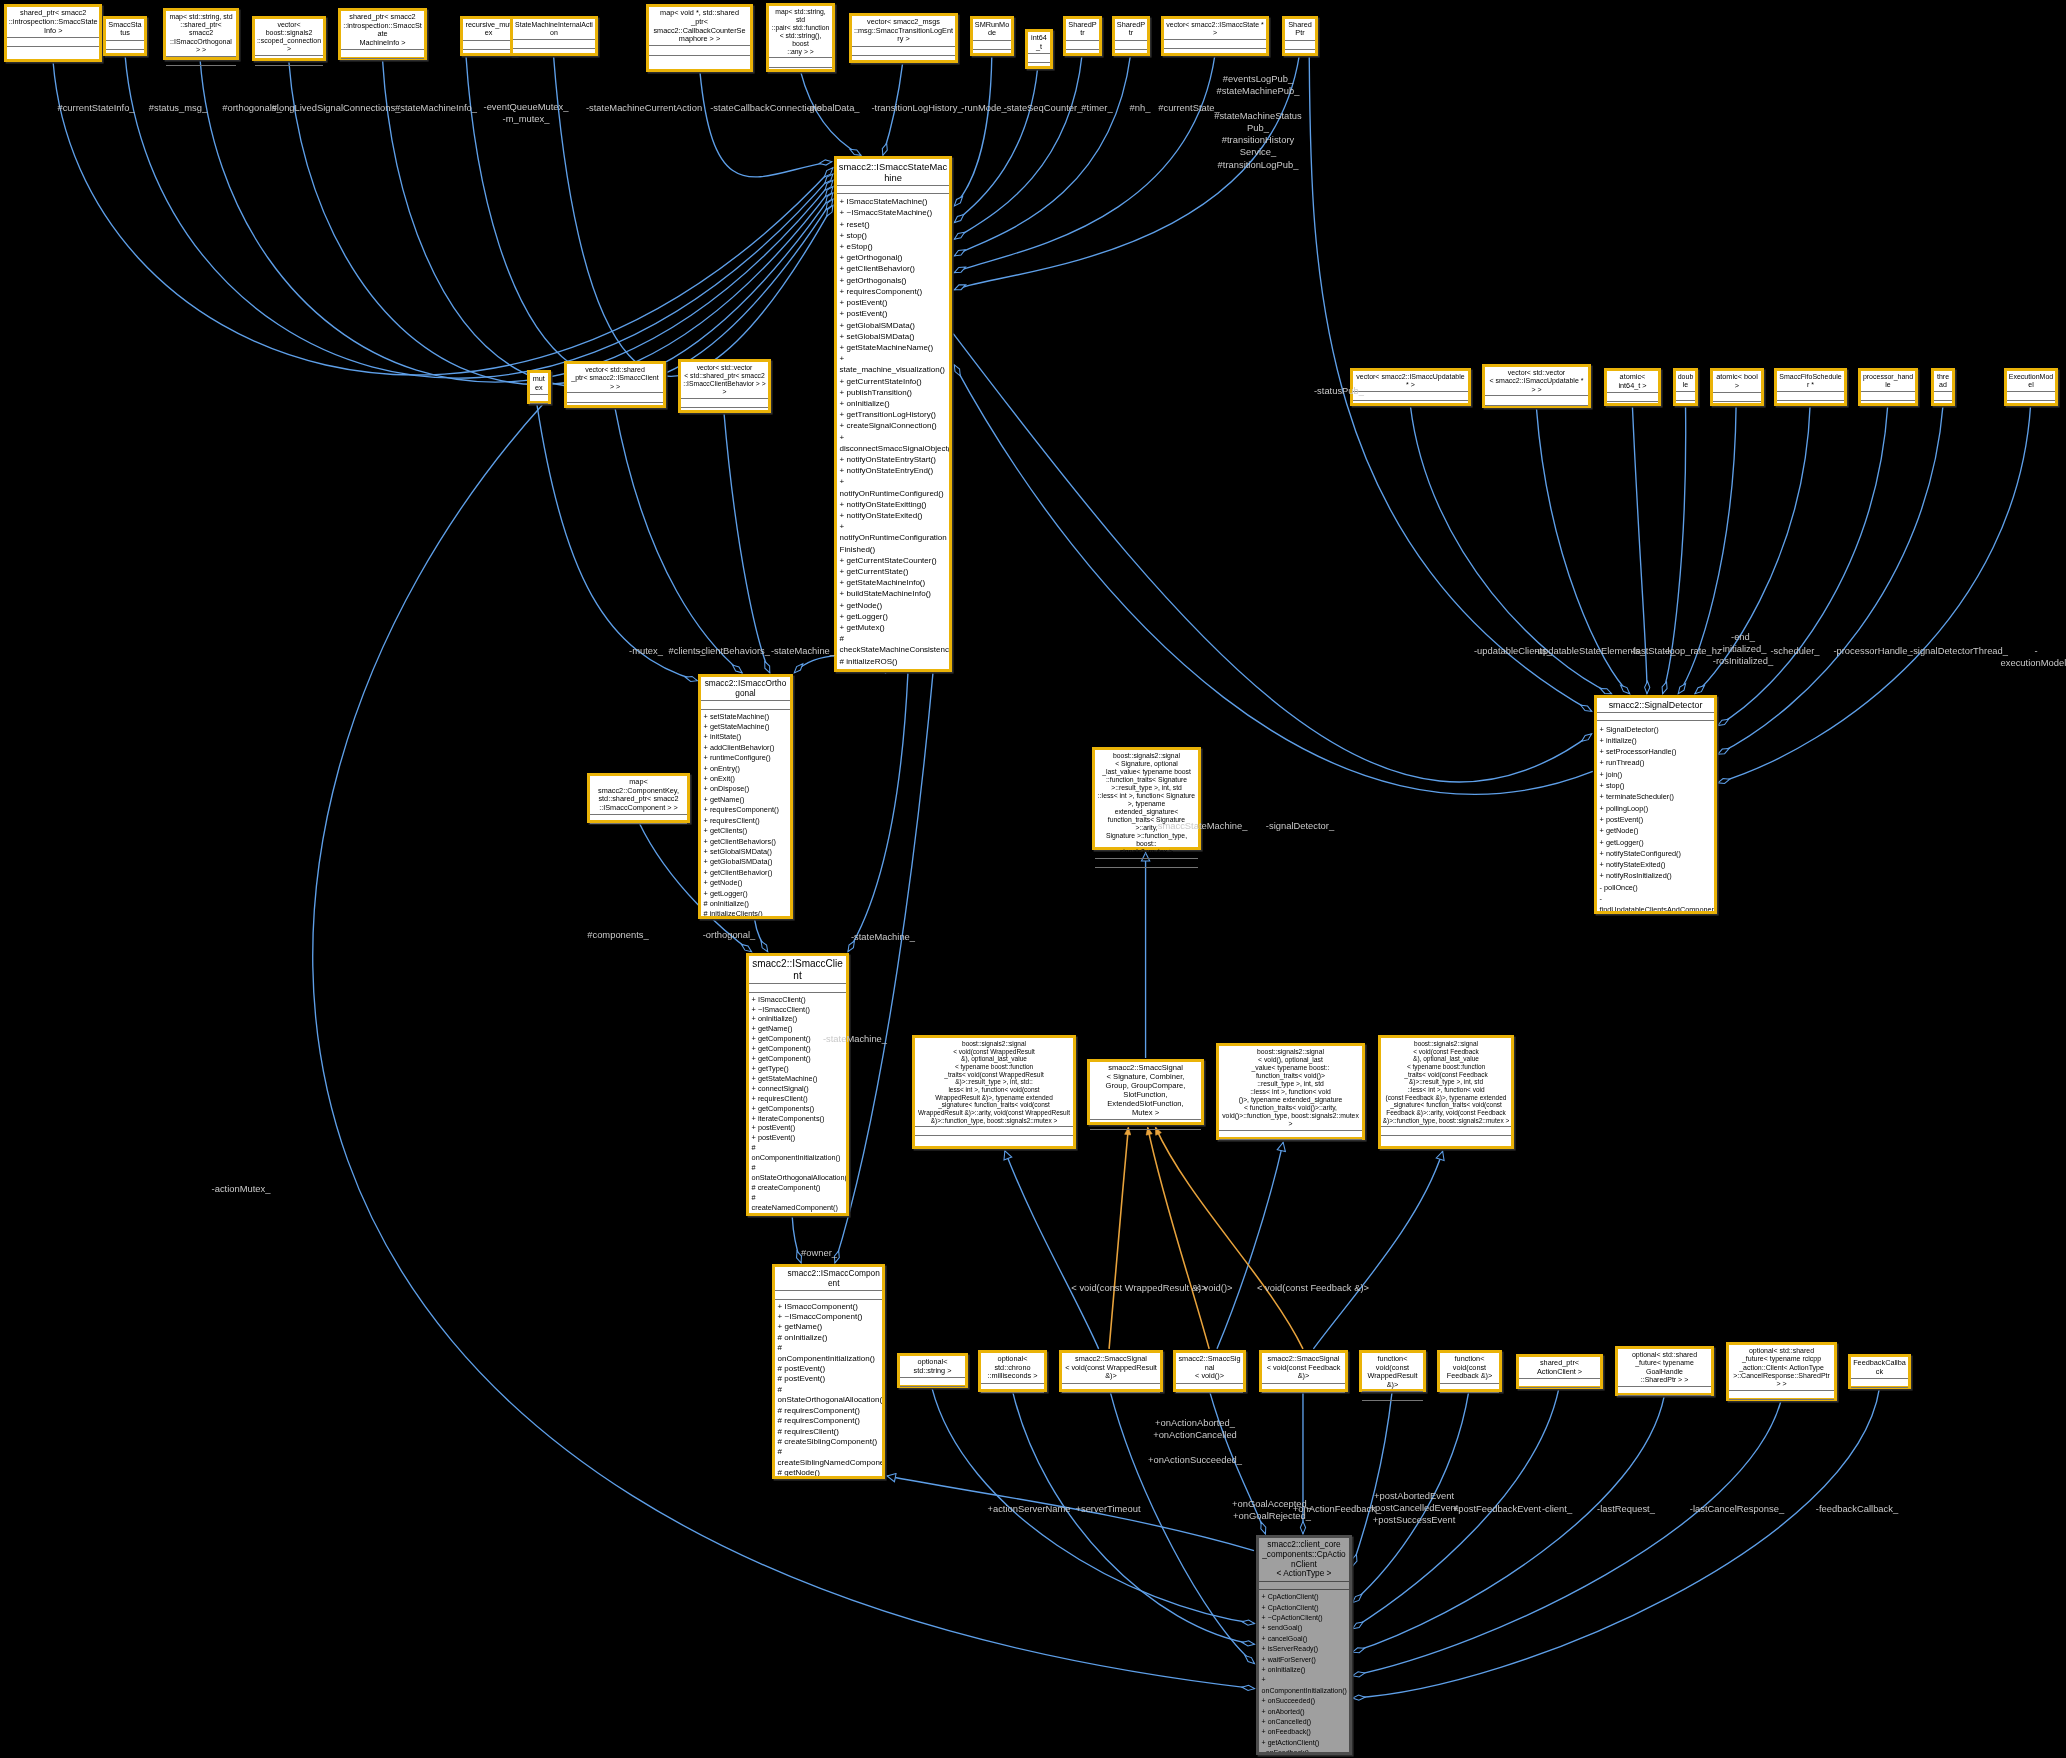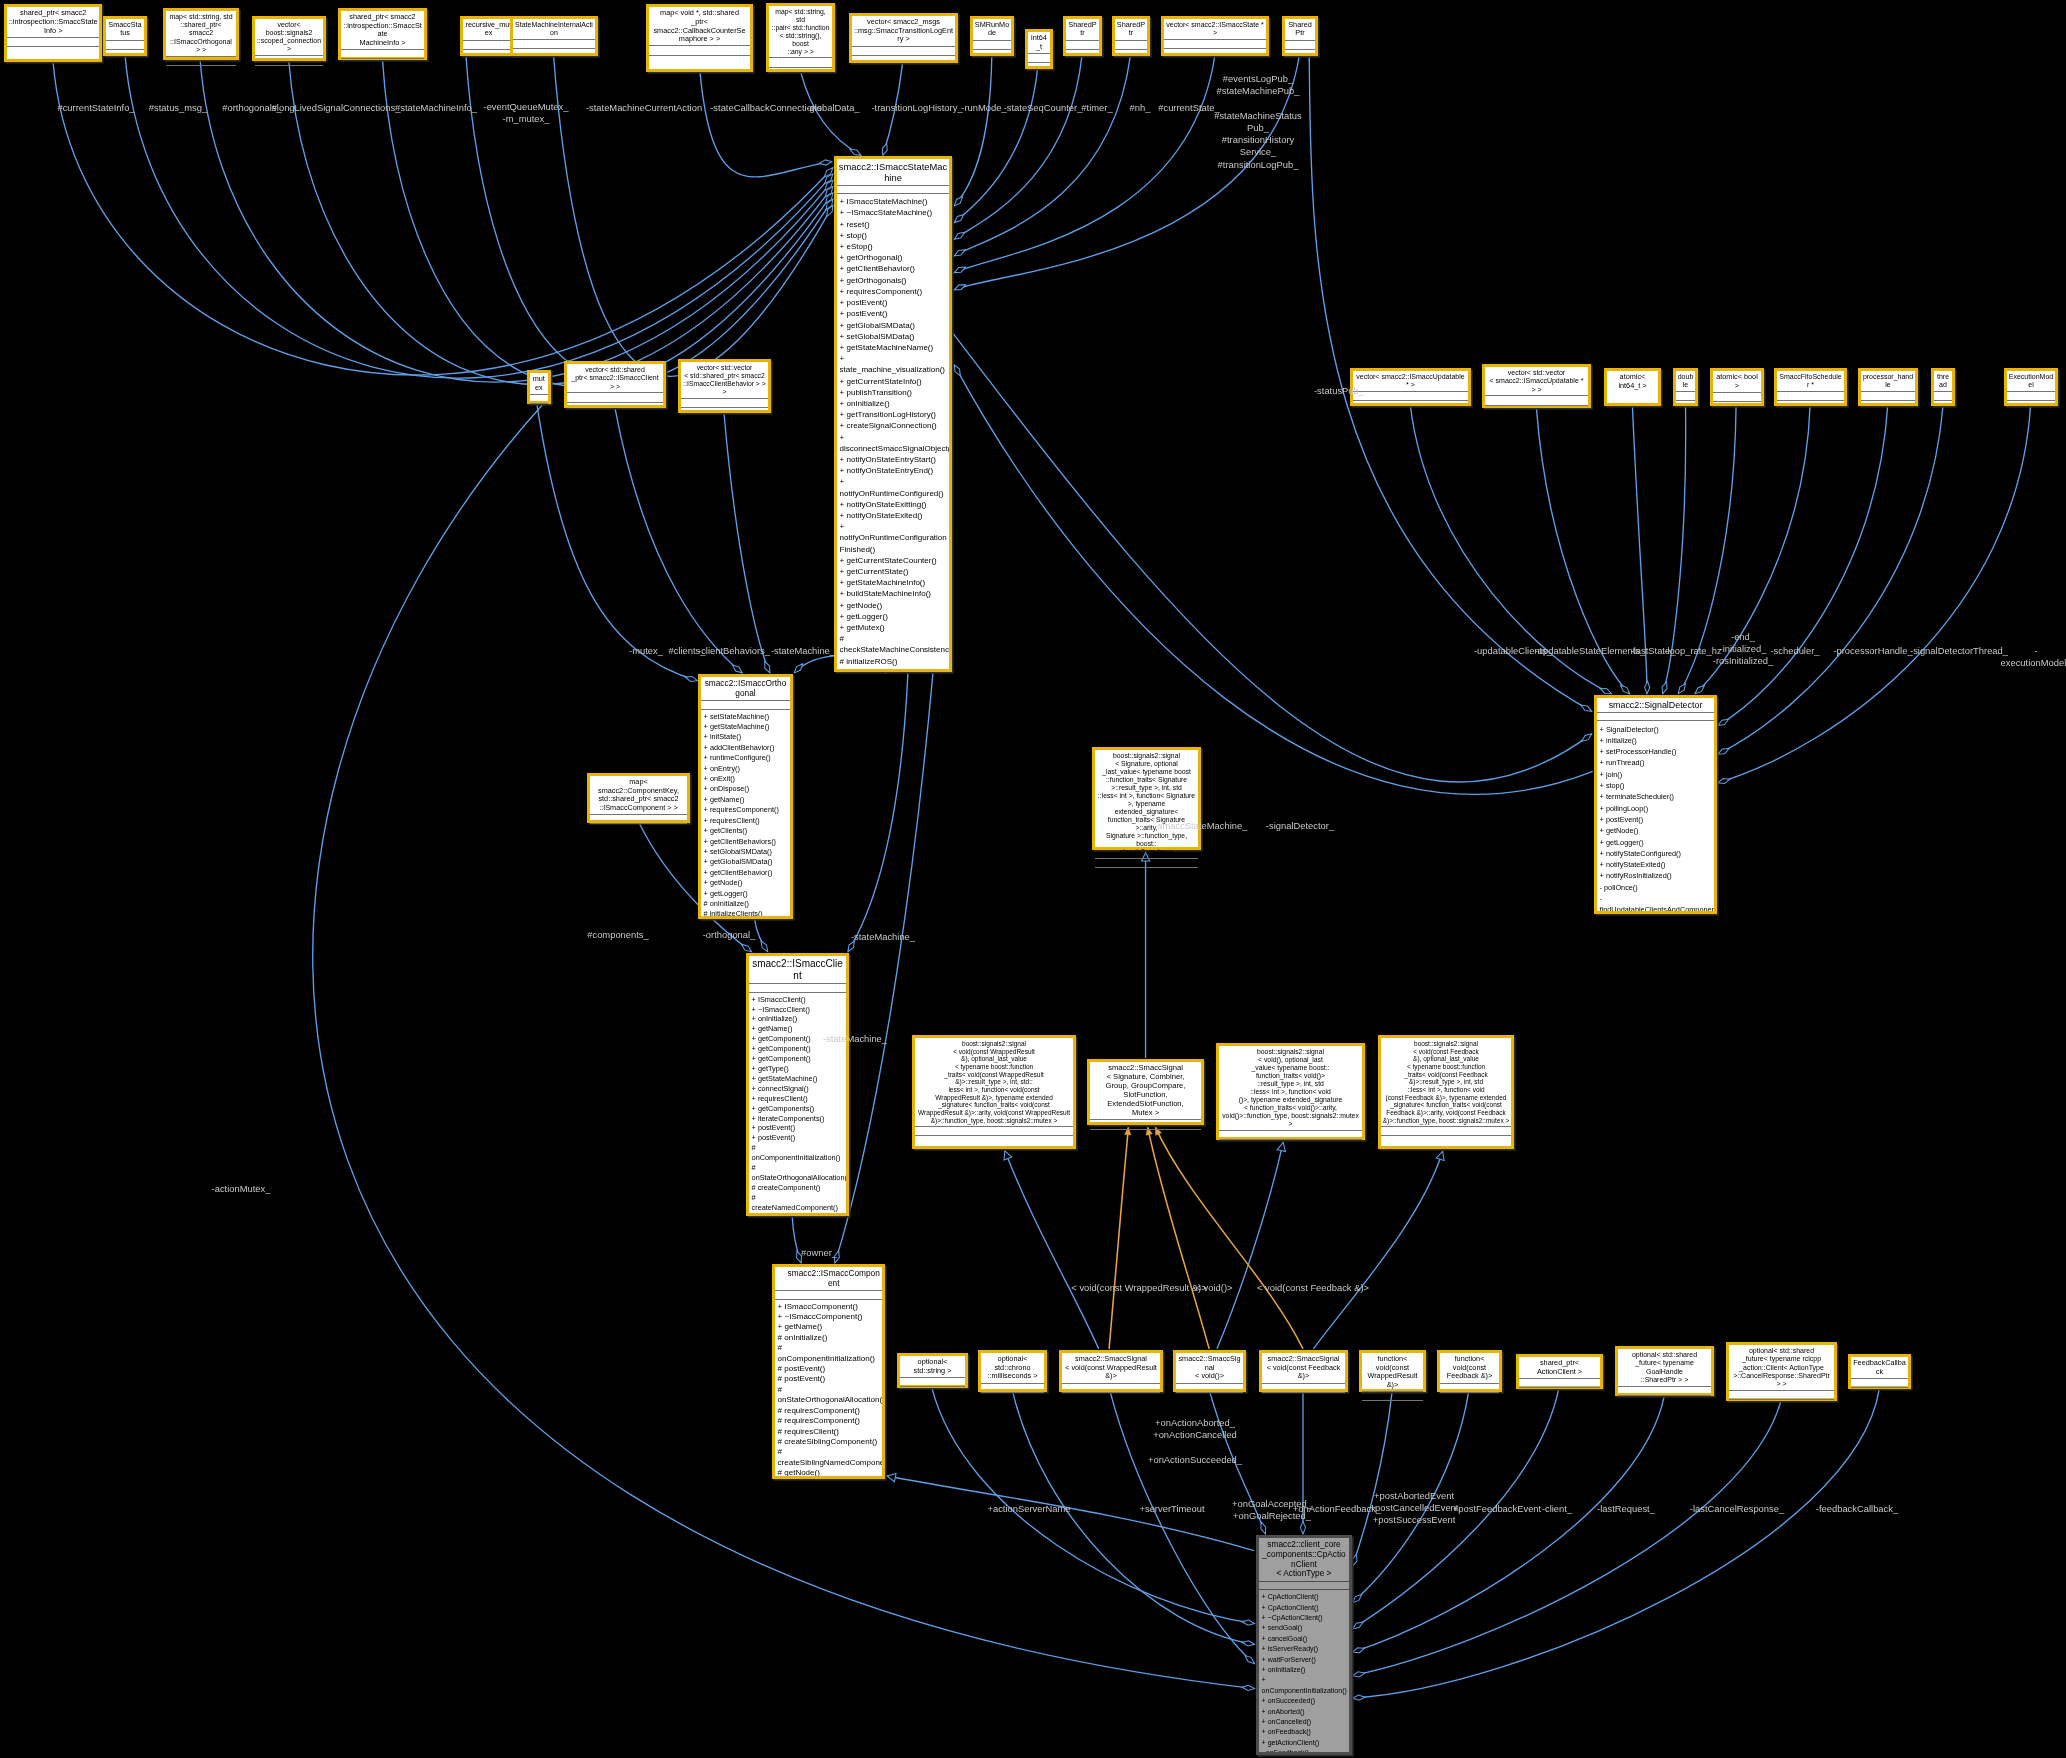--- a/index.html
+++ b/index.html
@@ -217,21 +217,21 @@
         <div class="title" style="font-size: 7px;">vector&lt; smacc2::ISmaccUpdatable * &gt;</div>
         <div class="comp"></div>
         <div class="comp fill" style="flex: 1 1 auto;"></div>
       </div>
       <div class="box type" style="left: 1482px; top: 364px; width: 109px; height: 44px;">
         <div class="title" style="font-size: 7px;">vector&lt; std::vector
 &lt; smacc2::ISmaccUpdatable * &gt; &gt;</div>
         <div class="comp"></div>
         <div class="comp fill" style="flex: 1 1 auto;"></div>
       </div>
-      <div class="box type" style="left: 1604px; top: 368px; width: 57px; height: 38px; align-items: center;">
+      <div class="box type" style="left: 1604px; top: 368px; width: 57px; height: 38px;">
         <div class="title" style="font-size: 7.3px;">atomic&lt; int64_t &gt;</div>
         <div class="comp"></div>
         <div class="comp fill" style="flex: 1 1 auto;"></div>
       </div>
       <div class="box type" style="left: 1673px; top: 368px; width: 25px; height: 38px;">
         <div class="title" style="font-size: 7px;">double</div>
         <div class="comp"></div>
         <div class="comp fill" style="flex: 1 1 auto;"></div>
       </div>
       <div class="box type" style="left: 1710px; top: 368px; width: 54px; height: 38px;">
@@ -608,21 +608,21 @@
       <div class="elabel" style="left: 618px; top: 929px;">#components_</div>
       <div class="elabel" style="left: 729px; top: 929px;">-orthogonal_</div>
       <div class="elabel" style="left: 883px; top: 931px;">-stateMachine_</div>
       <div class="elabel" style="left: 855px; top: 1033px;">-stateMachine_</div>
       <div class="elabel" style="left: 819px; top: 1247px;">#owner_</div>
       <div class="elabel" style="left: 241px; top: 1183px;">-actionMutex_</div>
       <div class="elabel" style="left: 1139px; top: 1282px;">&lt; void(const WrappedResult &amp;)&gt;</div>
       <div class="elabel" style="left: 1214px; top: 1282px;">&lt; void()&gt;</div>
       <div class="elabel" style="left: 1313px; top: 1282px;">&lt; void(const Feedback &amp;)&gt;</div>
       <div class="elabel" style="left: 1029px; top: 1503px;">+actionServerName</div>
-      <div class="elabel" style="left: 1172px; top: 1503px;">+serverTimeout</div>
+      <div class="elabel" style="left: 1108px; top: 1503px;">+serverTimeout</div>
       <div class="elabel" style="left: 1195px; top: 1417px;">+onActionAborted_
 +onActionCancelled
 
 +onActionSucceeded_</div>
       <div class="elabel" style="left: 1272px; top: 1498px;">+onGoalAccepted_
 +onGoalRejected_</div>
       <div class="elabel" style="left: 1337px; top: 1503px;">+onActionFeedback_</div>
       <div class="elabel" style="left: 1414px; top: 1490px;">+postAbortedEvent
 +postCancelledEvent
 +postSuccessEvent</div>

